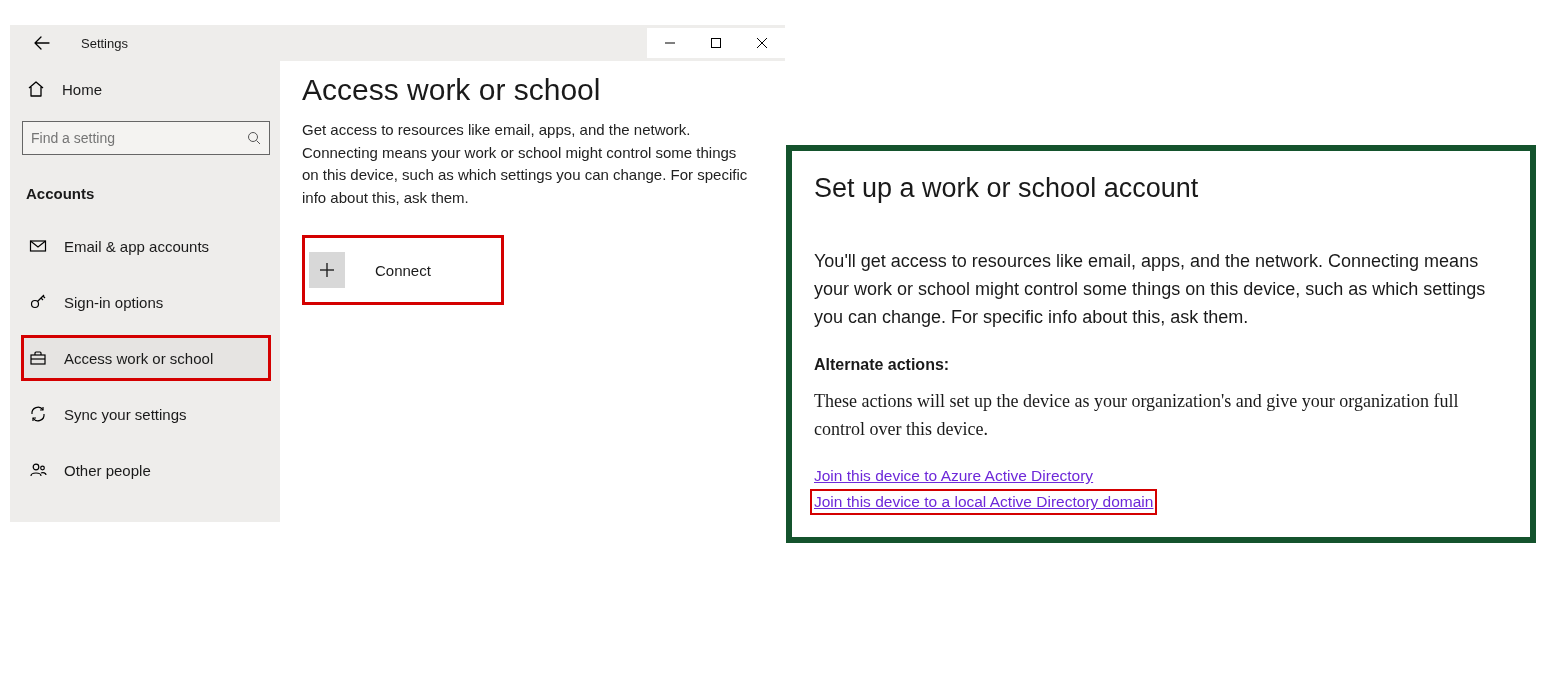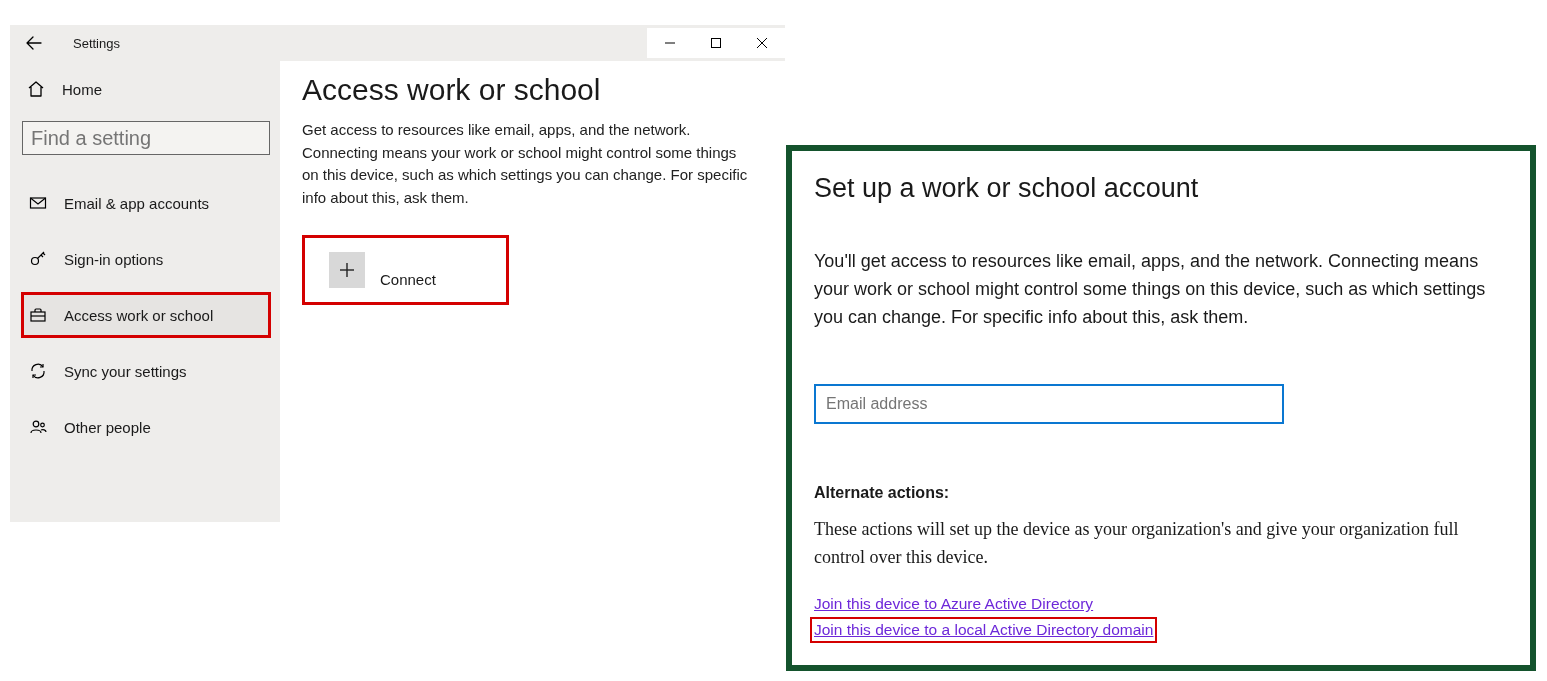--- a/index.html
+++ b/index.html
@@ -20,21 +20,21 @@
     width: 775px;
     height: 497px;
     background: #fff;
     display: flex;
     flex-direction: column;
   }
   .titlebar {
     height: 36px;
     display: flex;
     align-items: center;
-    padding-left: 15px;
+    padding-left: 23px;
     background: #eeedeb;
   }
   .titlebar .back {
     width: 18px; height: 18px;
     display:flex;align-items:center;justify-content:center;
     margin-right: 30px;
     cursor:pointer;
   }
   .titlebar .title { font-size: 13px; }
   .winctrl {
@@ -65,21 +65,21 @@
   .searchbox {
     display:flex; align-items:center;
     border: 1px solid #666;
     background:#f4f3f1;
     height: 34px;
     padding: 0 8px;
     margin-bottom: 14px;
   }
   .searchbox input {
     flex:1; border:none; background:transparent; outline:none;
-    font-size:20px; color:#555;
+    font-size:14px; color:#555;
   }
   .category {
     font-weight:600; font-size:15px;
     padding: 4px 4px 10px 4px;
   }
   .nav-item {
     display:flex; align-items:center; gap:16px;
     padding: 12px 6px;
     cursor:pointer;
     font-size:15px;
@@ -98,22 +98,22 @@
   .content h1 {
     font-weight:400; font-size:30px;
     margin-bottom: 12px;
   }
   .content p.desc {
     font-size:15px; color:#222; line-height:1.5;
     max-width: 460px;
     margin-bottom: 26px;
   }
   .connect-box {
-    display:inline-flex; align-items:flex-end; gap: 15px;
-    padding: 14px 70px 14px 24px;
+    display:inline-flex; align-items:center; gap: 30px;
+    padding: 14px 70px 14px 4px;
     border: 3px solid #d40000;
     cursor:pointer;
   }
   .connect-box .plus {
     width: 36px; height:36px;
     background:#d8d8d8;
     display:flex;align-items:center;justify-content:center;
     font-size:20px; color:#222;
   }
   
@@ -206,20 +206,21 @@
         </span>
         <span class="label">Home</span>
       </div>
       <div class="searchbox">
         <input placeholder="Find a setting" style="">
         <svg width="14" height="14" viewBox="0 0 14 14">
             <circle cx="6" cy="6" r="4.5" stroke="#555" stroke-width="1" fill="none"></circle>
             <line x1="9.5" y1="9.5" x2="13" y2="13" stroke="#555" stroke-width="1"></line>
           </svg>
       </div>
+      <div class="category">Accounts</div>
 
 
       <div class="nav-item">
         <span class="icon">
           <svg width="18" height="18" viewBox="0 0 18 18">
               <rect x="1.5" y="4" width="15" height="10" stroke="#000" stroke-width="1.2" fill="none"></rect>
               <path d="M1.5 4 L9 10 L16.5 4" stroke="#000" stroke-width="1.2" fill="none"></path>
             </svg>
         </span>
         <span>Email &amp; app accounts</span>
@@ -281,21 +282,20 @@
         </div>
         <span>Connect</span>
       </div>
     </div>
   </div>
 </div>
 
 <div class="setup-dialog">
   <h1>Set up a work or school account</h1>
   <p>You'll get access to resources like email, apps, and the network. Connecting means your work or school might control some things on this device, such as which settings you can change. For specific info about this, ask them.</p>
-  <input class="email-input" placeholder="Email address" style="">
   <div class="alt-head">Alternate actions:</div>
   <p class="alt-desc">These actions will set up the device as your organization's and give your organization full control over this device.</p>
   <div>
     <span class="link">Join this device to Azure Active Directory</span>
   </div>
   <div>
     <span class="link boxed">Join this device to a local Active Directory domain</span>
   </div>
 </div>
 

